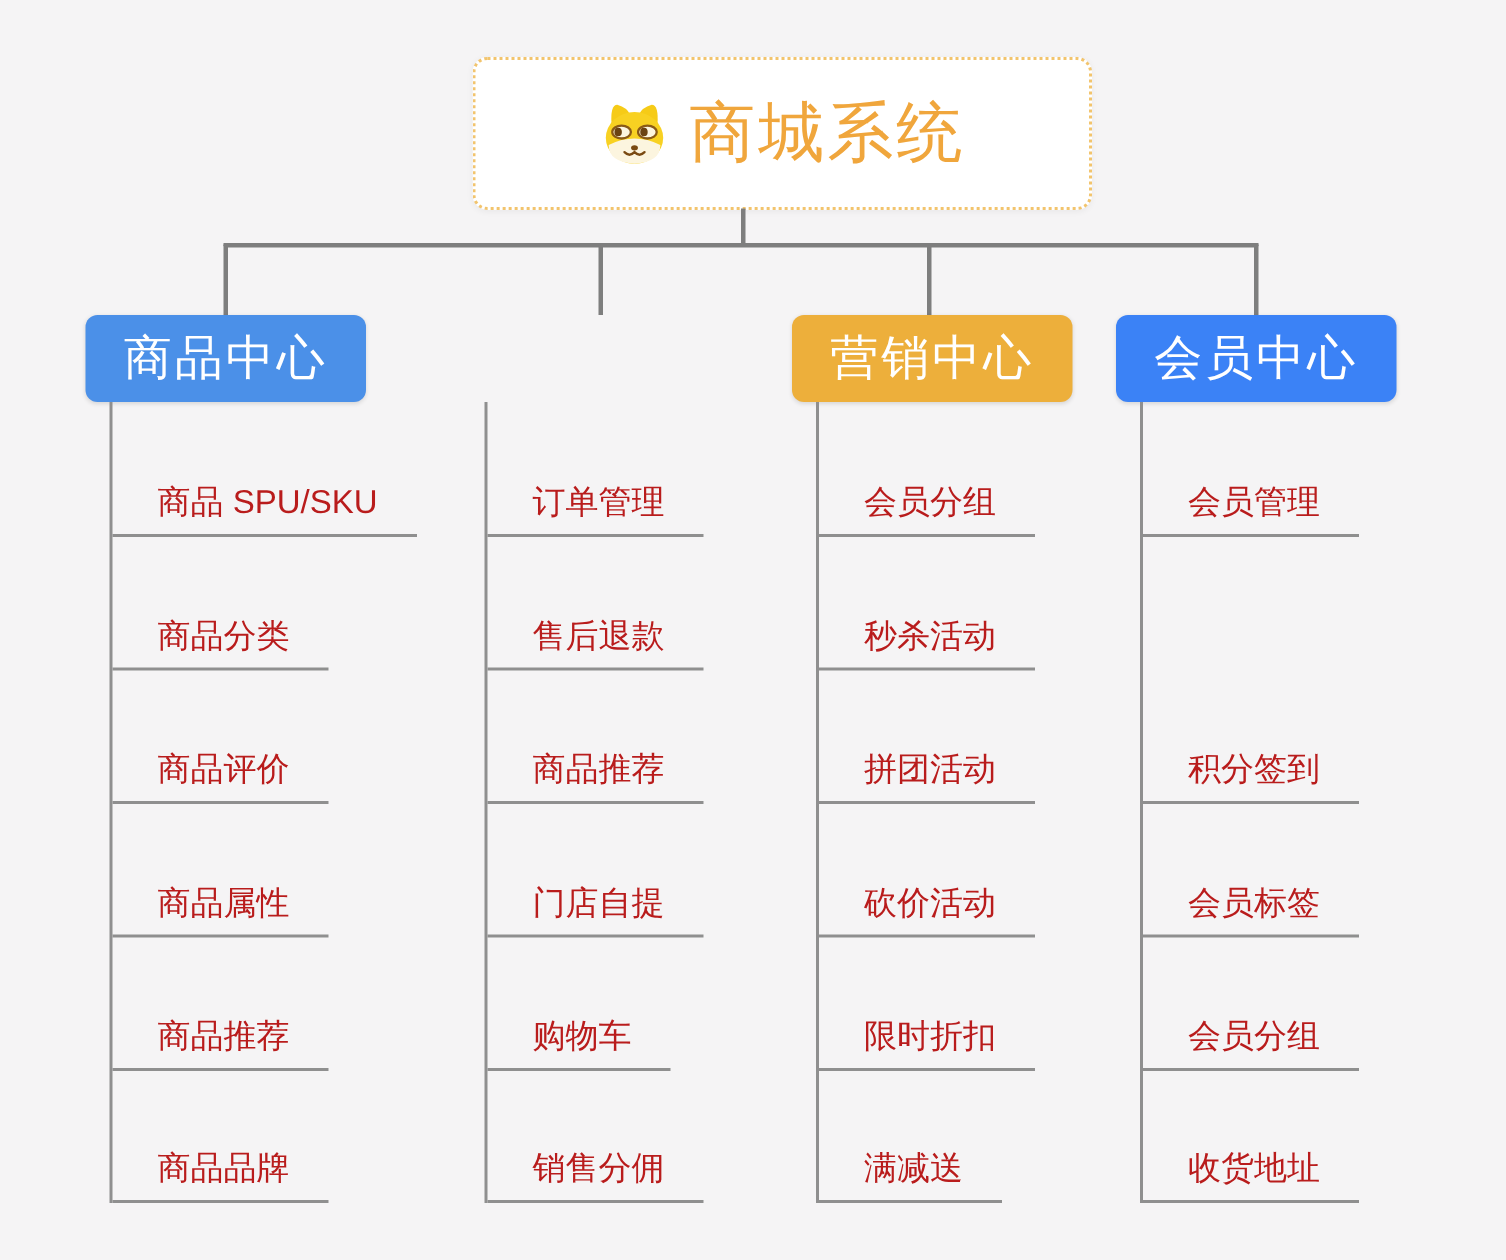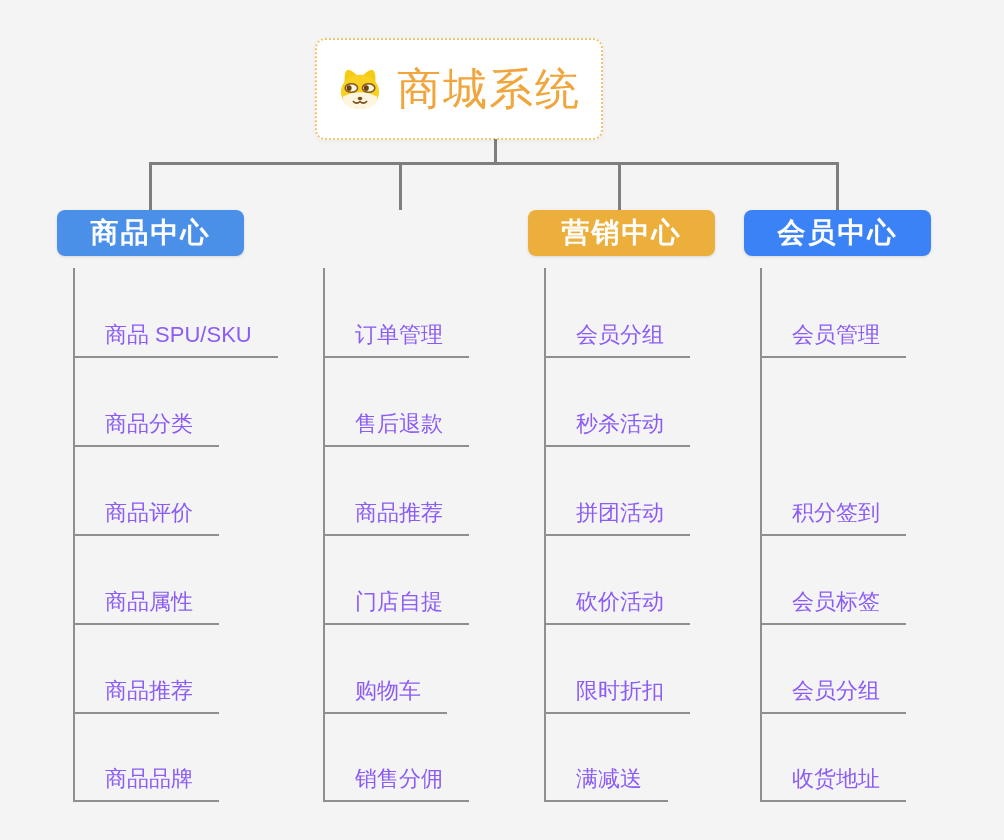--- a/index.html
+++ b/index.html
@@ -2,42 +2,42 @@
 <html><head>
 <meta charset="utf-8">
 <style>
   html,body{margin:0;padding:0;}
   .canvas{
     position:relative;width:1004px;height:840px;background:#f5f4f5;
     font-family:"Liberation Sans","DejaVu Sans",sans-serif;overflow:hidden;
   }
   
   .root-node{
-    position:absolute;left:315px;top:38px;width:288px;height:102px;
+    position:absolute;left:315px;top:38px;width:413px;height:102px;
     background:#ffffff;border:2px dotted #f2c46d;border-radius:10px;
     box-sizing:border-box;display:flex;align-items:center;justify-content:center;gap:14px;
     box-shadow:0 1px 4px rgba(0,0,0,.05);
   }
   .root-title{font-size:44px;color:#f0a63c;letter-spacing:2px;line-height:1;}
   
   .conn{position:absolute;background:#7e7e7e;}
   .conn.v{width:3px;}
   .conn.h{height:3px;border-radius:2px;}
   
   .branch-col{position:absolute;top:210px;width:187px;height:600px;}
   .branch-box{
-    height:46px;border-radius:8px;display:flex;align-items:center;justify-content:center;
-    color:#ffffff;font-size:28px;letter-spacing:2px;box-shadow:0 1px 3px rgba(0,0,0,.12);font-weight:bold;
+    height:58px;border-radius:8px;display:flex;align-items:center;justify-content:center;
+    color:#ffffff;font-size:32px;letter-spacing:2px;box-shadow:0 1px 3px rgba(0,0,0,.12);
   }
   .items{
     position:absolute;left:16px;top:58px;width:230px;height:534px;
     border-left:2px solid #8f8f8f;
   }
   .item{
-    position:absolute;left:0;font-size:22px;color:#8b5cf6;line-height:30px;
+    position:absolute;left:0;font-size:22px;color:#b91c1c;line-height:30px;
     padding:0 26px 6px 30px;border-bottom:2px solid #8f8f8f;white-space:nowrap;
   }
   .r0{top:52px}.r1{top:141px}.r2{top:230px}.r3{top:319px}.r4{top:408px}.r5{top:496px}
 </style>
 </head>
 <body>
 
 <div class="canvas">
 
   <div class="root-node">

